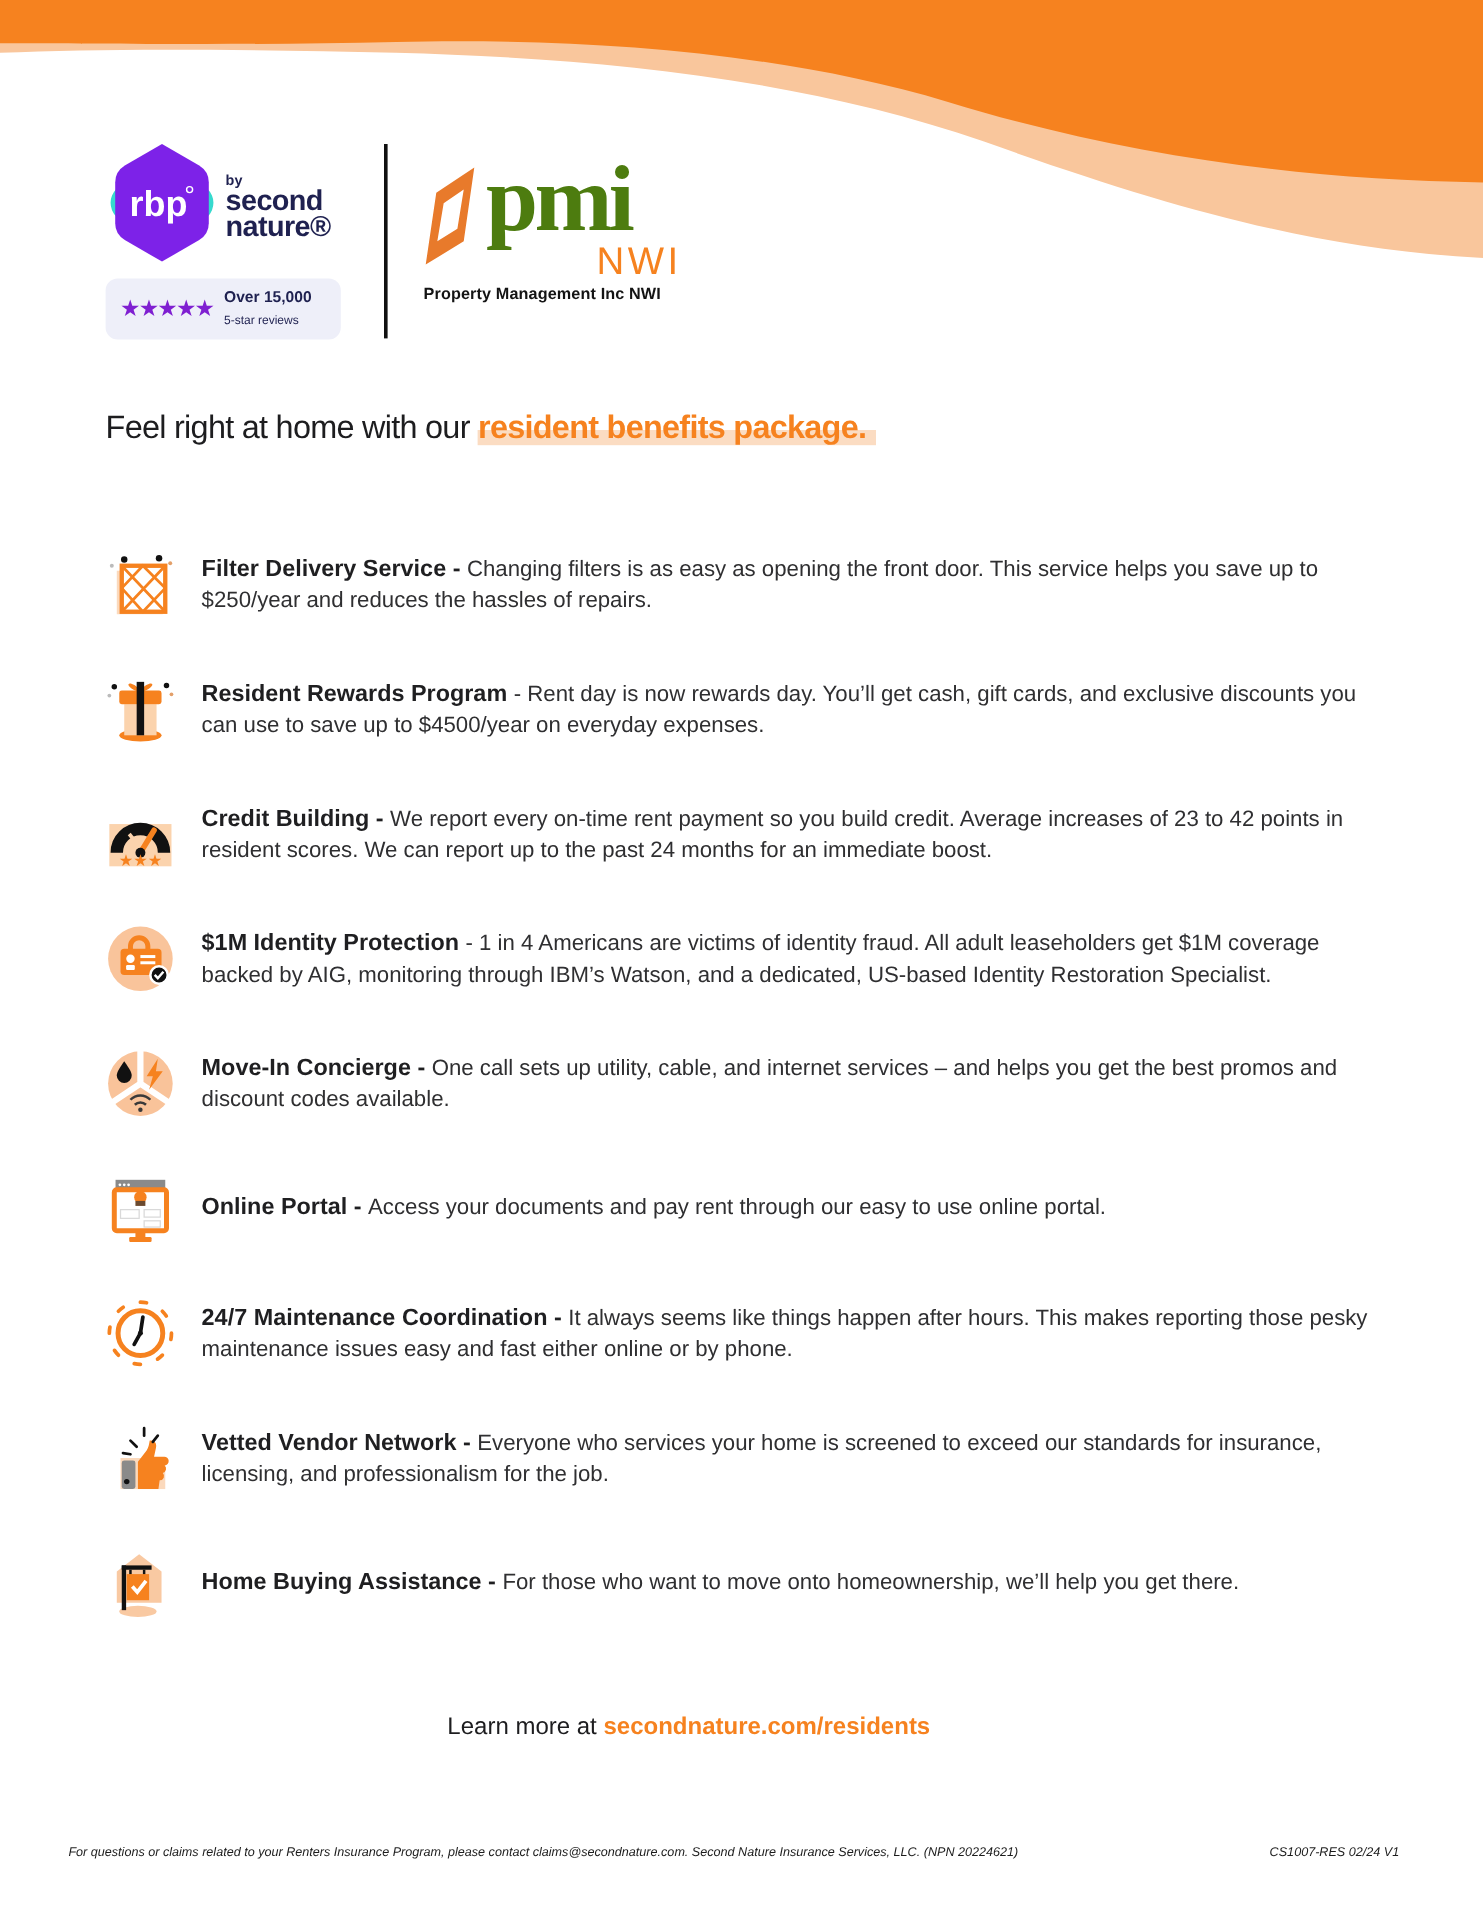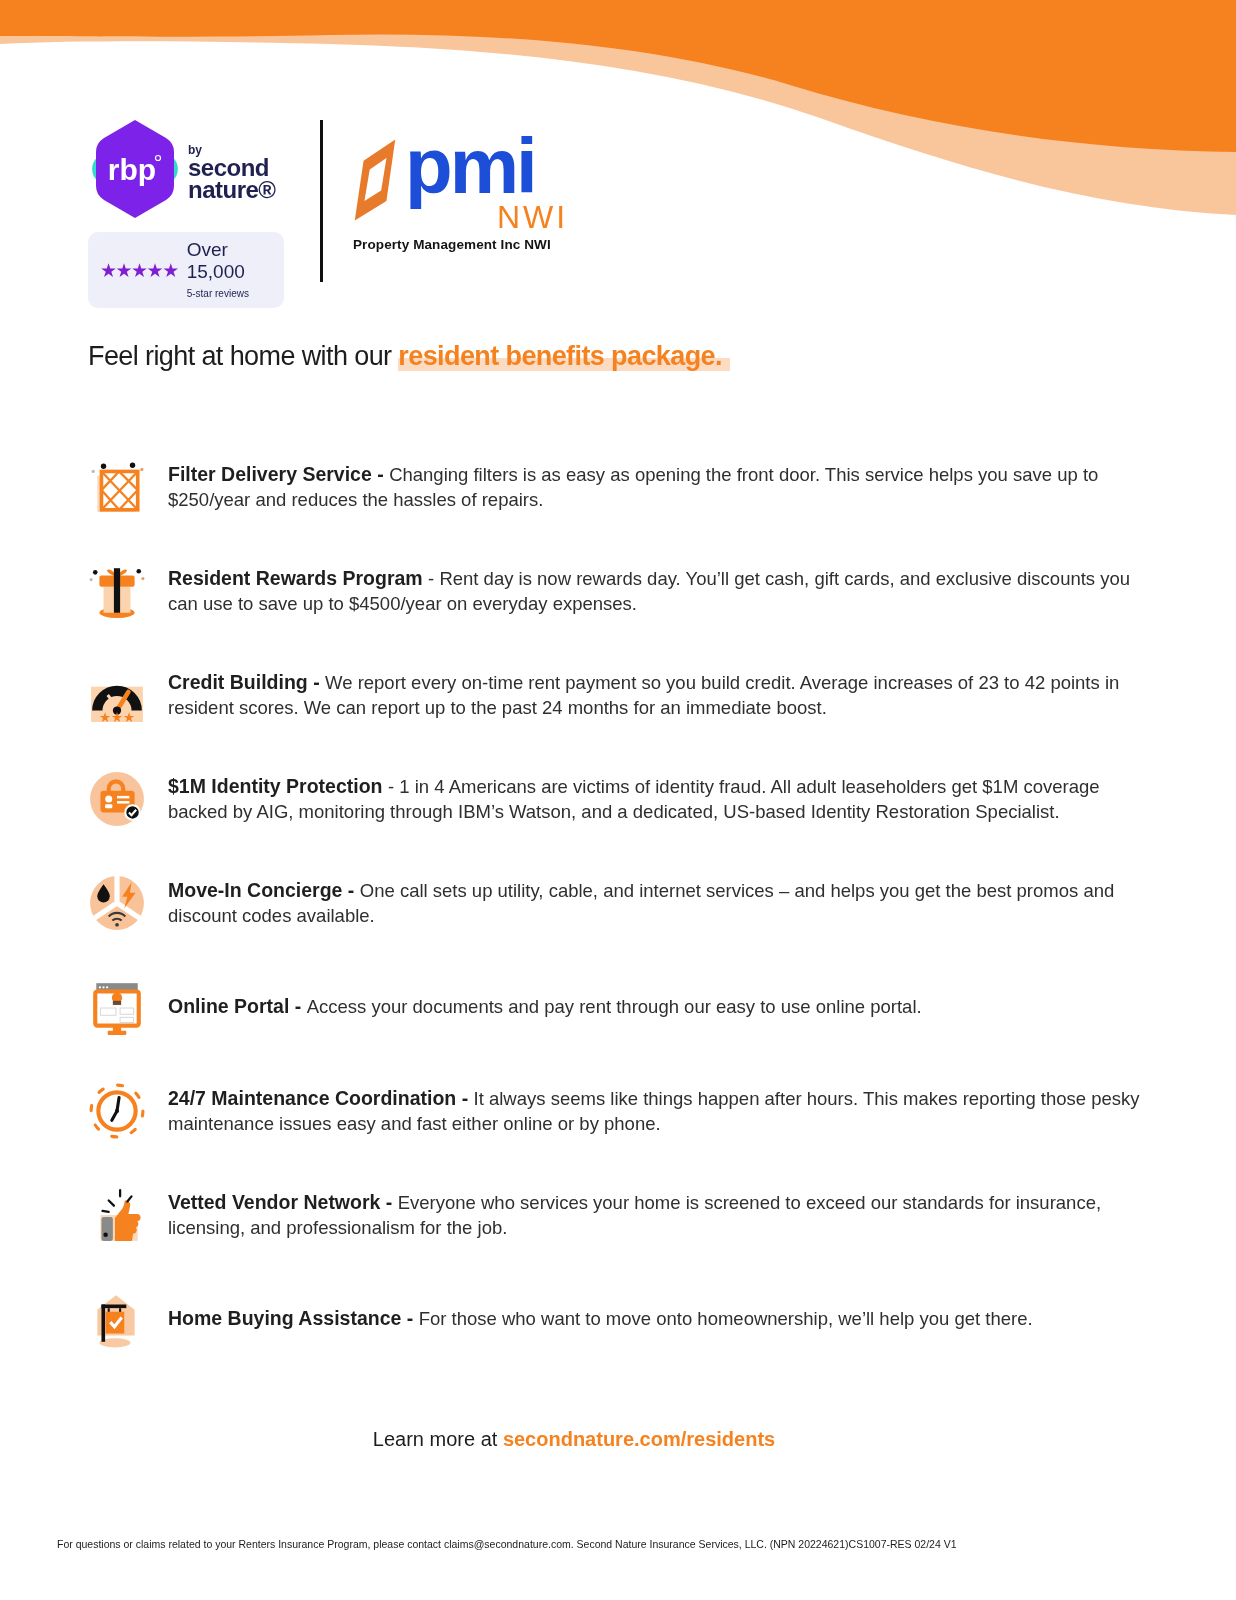--- a/index.html
+++ b/index.html
@@ -13,45 +13,45 @@
   
   .header-logos { position:absolute; top:118px; left:88px; display:flex; align-items:flex-start; }
   .rbp-block { width:210px; }
   .rbp-row { display:flex; align-items:center; gap:6px; }
   .byline { color:#1f2150; line-height:0.92; margin-top:6px; }
   .byline .by { font-size:12px; font-weight:600; display:block; margin-bottom:1px; }
   .byline .b1, .byline .b2 { font-size:24px; font-weight:800; letter-spacing:-0.5px; display:block; }
   .reviews-badge { margin-top:10px; background:#eeeff9; border-radius:10px; padding:7px 12px; display:flex; align-items:center; gap:9px; width:196px; }
   .stars { color:#7f1fd1; font-size:19px; letter-spacing:-1.5px; white-space:nowrap; }
   .rev-txt { line-height:1.15; }
-  .rev-l1 { font-size:19px; font-weight:400; color:#1f2150; }
+  .rev-l1 { font-size:13px; font-weight:700; color:#1f2150; }
   .rev-l2 { font-size:10px; color:#1f2150; }
   .logo-divider { width:3px; height:162px; background:#101010; margin:2px 30px 0 22px; }
   .pmi-block { padding-top:18px; }
   .pmi-row { display:flex; align-items:flex-start; gap:8px; }
-  .pmi-word { font-size:78px; font-weight:800; color:#1d4ed8; letter-spacing:-3px; line-height:0.78; font-family:Liberation Sans, sans-serif; }
+  .pmi-word { font-size:78px; font-weight:800; color:#4d7c0f; letter-spacing:-3px; line-height:0.78; font-family:Liberation Serif, serif; }
   .pmi-nwi { color:#f6821f; font-size:32px; letter-spacing:3px; font-weight:500; margin:4px 0 0 92px; line-height:1; }
   .pmi-full { font-size:13.5px; font-weight:700; color:#141414; margin-top:4px; letter-spacing:0.1px; }
 
   
   .page-title { position:absolute; top:341px; left:88px; font-size:27px; letter-spacing:-0.6px; white-space:nowrap; }
   .page-title .t-black { color:#1d1d1f; font-weight:500; }
   .page-title .t-orange { color:#f6821f; font-weight:700; background:linear-gradient(to bottom, rgba(0,0,0,0) 58%, #fbdcc2 58%); padding-right:8px; }
 
   
   .benefits { position:absolute; top:458px; left:88px; width:1062px; }
   .benefit { display:flex; align-items:center; gap:22px; margin-bottom:46px; }
   .b-icon { flex:0 0 58px; width:58px; height:58px; display:flex; align-items:center; justify-content:center; }
   .b-text { font-size:18.5px; line-height:1.3; color:#2f2f31; }
   .b-title { font-size:19.5px; font-weight:700; color:#1f1f21; }
 
   
   .learn-more { position:absolute; top:1428px; left:0; width:1148px; text-align:center; font-size:20px; color:#1d1d1f; }
   .learn-more .lm-link { color:#f6821f; font-weight:700; }
-  .fine-print { position:absolute; top:1538px; left:57px; right:70px; display:flex; font-size:10.5px; color:#1c1c1c; }
+  .fine-print { position:absolute; top:1538px; left:57px; right:70px; display:flex; justify-content:space-between; font-size:10.5px; color:#1c1c1c;font-style:italic; }
 </style>
 </head>
 <body>
 
 <div id="page">
 
   <div class="wave-wrap">
     <svg width="1236" height="240" viewBox="0 0 1236 240">
       <path d="M0,0 H1236 V215 C1100,208 980,175 820,118 C660,62 480,48 330,44 C200,41 90,40 0,44 Z" fill="#f9c69c"></path>
       <path d="M0,0 H1236 V152 C1080,150 930,128 790,85 C640,40 470,32 330,35 C200,38 80,36 0,36 Z" fill="#f6821f"></path>

